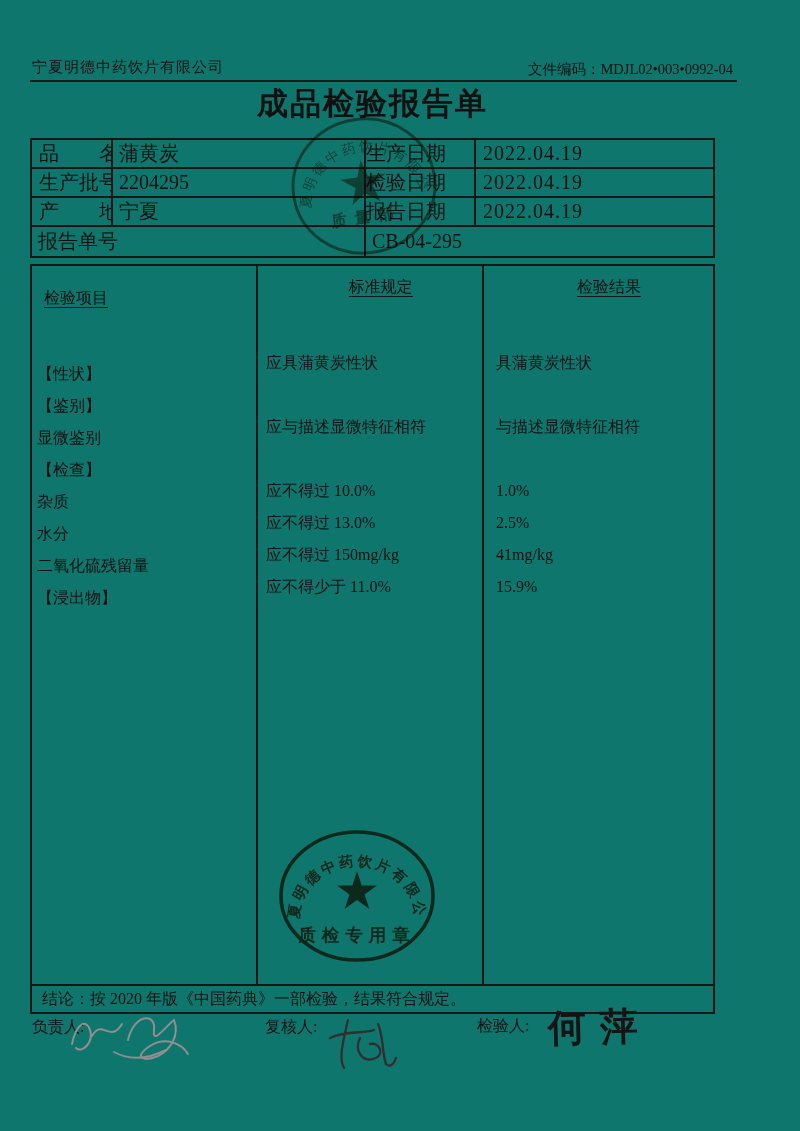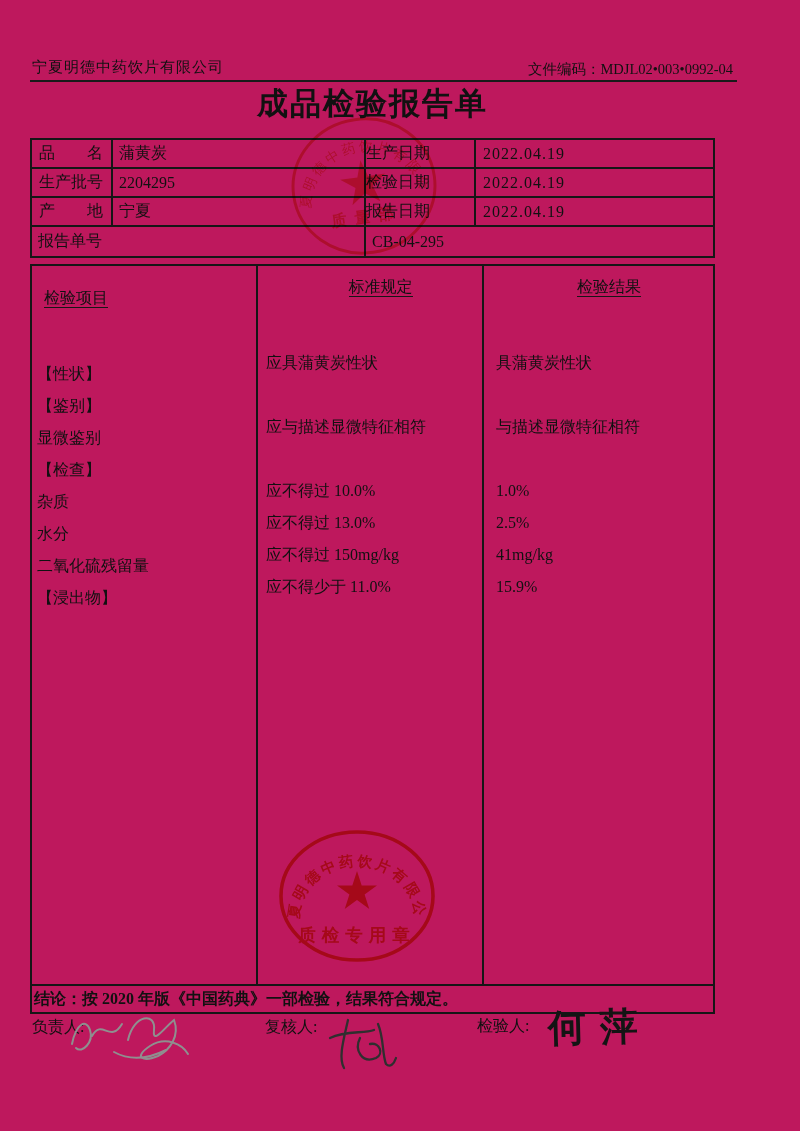--- a/index.html
+++ b/index.html
@@ -1,32 +1,32 @@
 <!DOCTYPE html>
 <html><head>
 <meta charset="utf-8">
 <style>
   * { margin:0; padding:0; box-sizing:border-box; }
   html,body { background:#ffffff; }
   .page {
-    position:relative; width:800px; height:1131px; background:#be185d;
+    position:relative; width:800px; height:1131px; background:#0f766e;
     font-family:"Liberation Serif","DejaVu Serif",serif; color:#111;
     overflow:hidden;
   }
   
   .company { position:absolute; left:32px; top:58px; font-size:15px; letter-spacing:1px; }
   .doccode { position:absolute; top:60px; right:67px; font-size:14.5px; }
   .header-rule { position:absolute; left:30px; top:80px; width:707px; height:2px; background:#1a1a1a; }
   .title { position:absolute; left:30px; top:83px; width:685px; text-align:center;
            font-size:31px; font-weight:bold; letter-spacing:2px; }
   
   .t1 { position:absolute; left:30px; top:138px; width:685px; border:2px solid #161616; background:transparent; }
   .t1-row { display:flex; height:29px; border-bottom:2px solid #161616; }
   .t1-row:last-child { border-bottom:none; }
-  .cell { display:flex; align-items:center; border-right:2px solid #161616; font-size:16px;
+  .cell { display:flex; align-items:center; border-right:2px solid #161616; font-size:20px;
           white-space:nowrap; overflow:hidden; }
   .cell:last-child { border-right:none; }
   .w-lab1 { width:81px; padding-left:7px; }
   .w-val1 { width:253px; padding-left:6px; }
   .w-lab2 { width:110px; }
   .w-val2 { flex:1; padding-left:7px; letter-spacing:1px; }
   .w-rep-lab { width:334px; padding-left:6px; }
   .w-rep-val { flex:1; padding-left:6px; }
   
   .t2 { position:absolute; left:30px; top:264px; width:685px; height:750px;
@@ -38,21 +38,21 @@
   .t2head { margin-top:9px; height:24px; line-height:24px; font-size:16px;padding-left:21px; }
   .t2c1 .t2head { padding-left:12px; text-align:left;margin-top:20px; }
   .t2c2 .t2head, .t2c3 .t2head { text-align:center; }
   .t2head span { border-bottom:1.5px solid #161616; padding-bottom:1px; }
   .t2lines { margin-top:48px; }
   .t2line { height:32px; line-height:32px; font-size:16px; white-space:nowrap; }
   .t2c1 .t2line { padding-left:5px; }
   .t2c2 .t2line { padding-left:8px; }
   .t2c3 .t2line { padding-left:12px; }
   .t2-conclusion { border-top:2px solid #161616; height:26px; line-height:25px;
-                   padding-left:2px; font-size:16px;font-weight:bold; }
+                   padding-left:10px; font-size:16px; }
   
   .sig-label { position:absolute; font-size:16px; }
   .sig-resp-label { left:32px; top:1017px; }
   .sig-rev-label  { left:265px; top:1017px; }
   .sig-insp-label { left:477px; top:1016px; }
   .sig-svg { position:absolute; }
   .sig-resp { left:62px; top:1006px; }
   .sig-rev  { left:320px; top:1014px; }
   .sig-insp-name { position:absolute; left:548px; top:1002px; font-size:38px; font-weight:600;
                    color:#141414; letter-spacing:14px; transform:rotate(-1.5deg); white-space:nowrap; }

